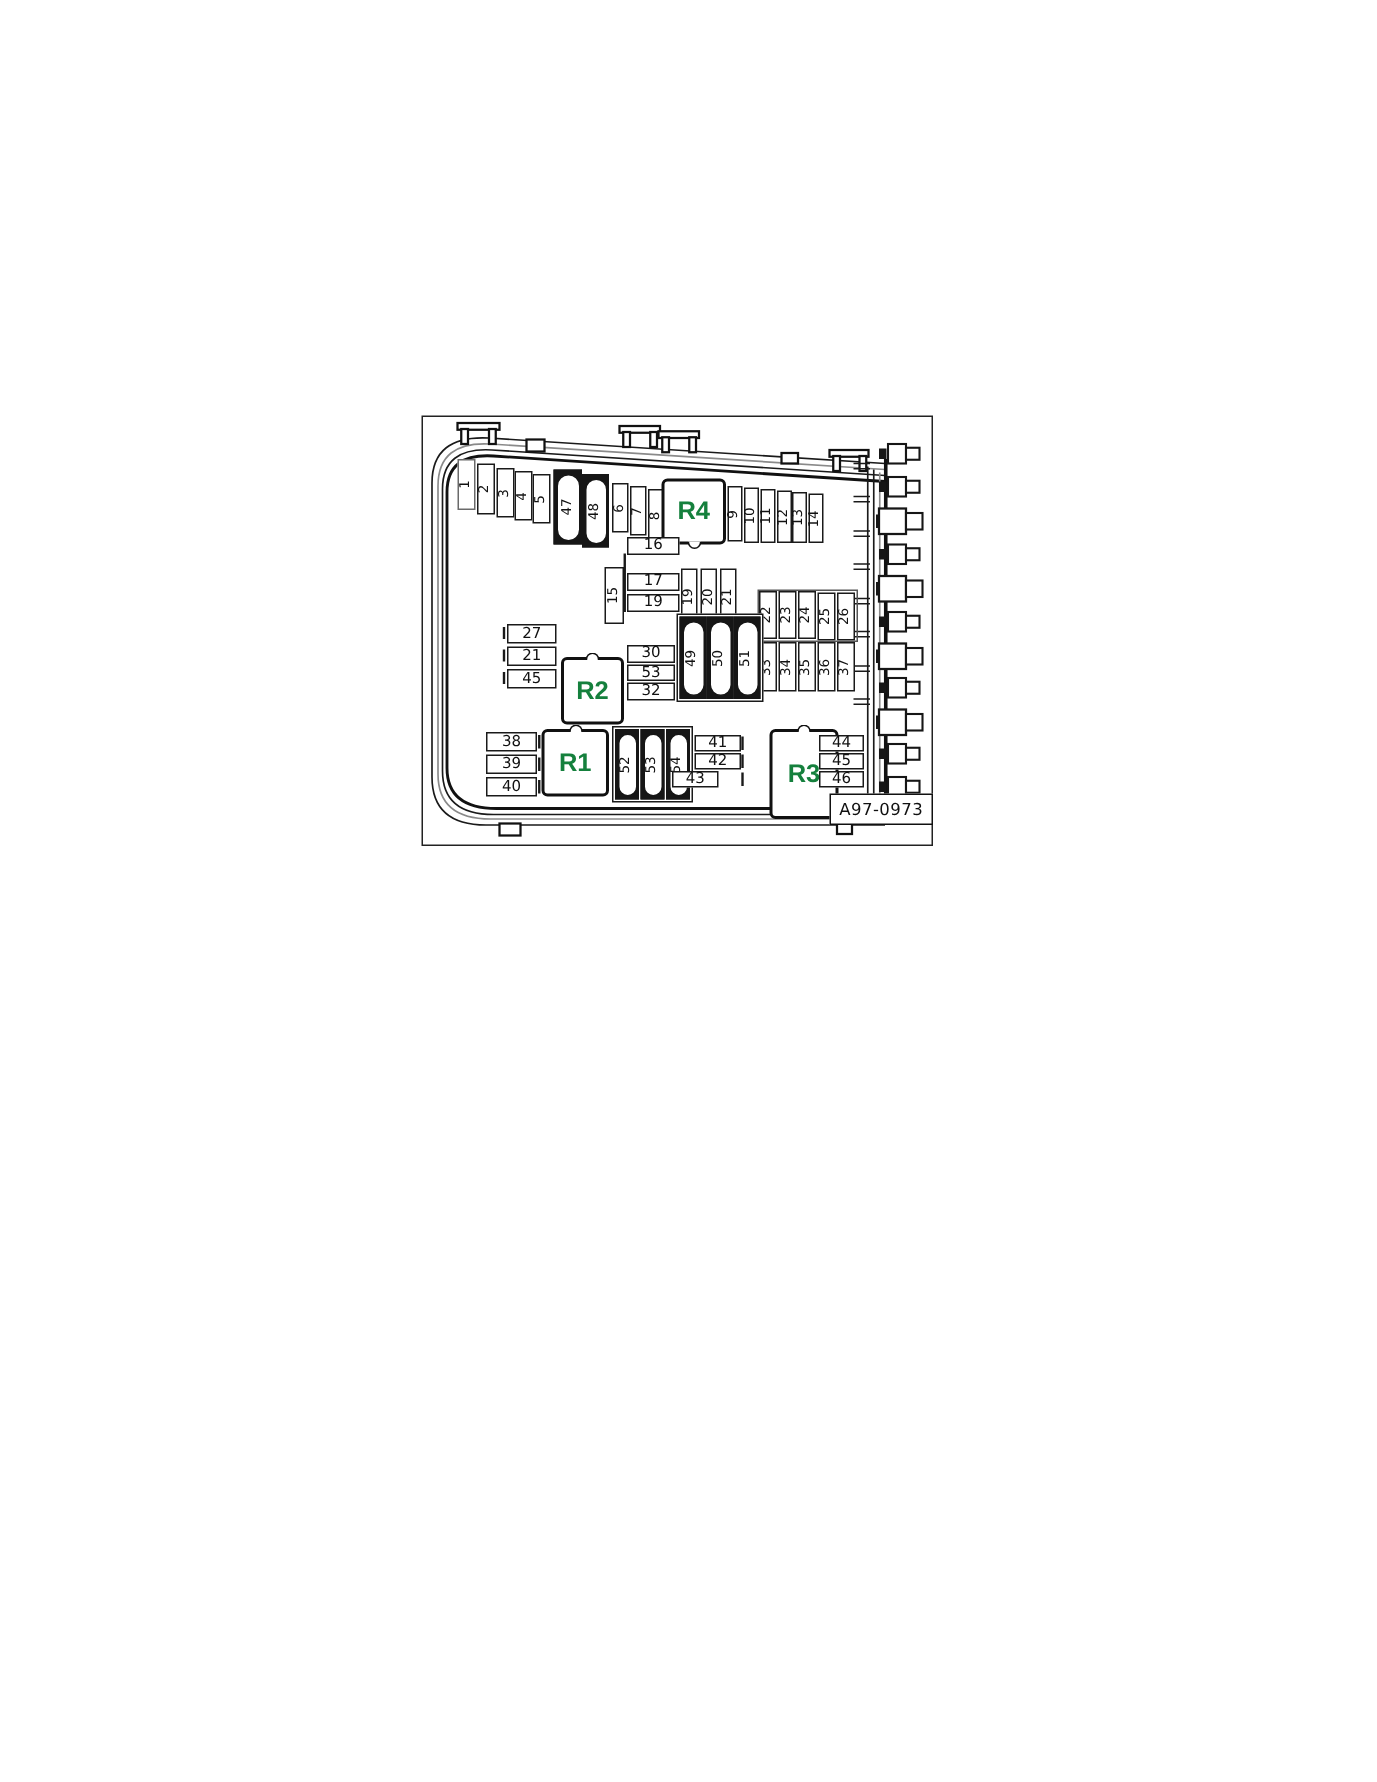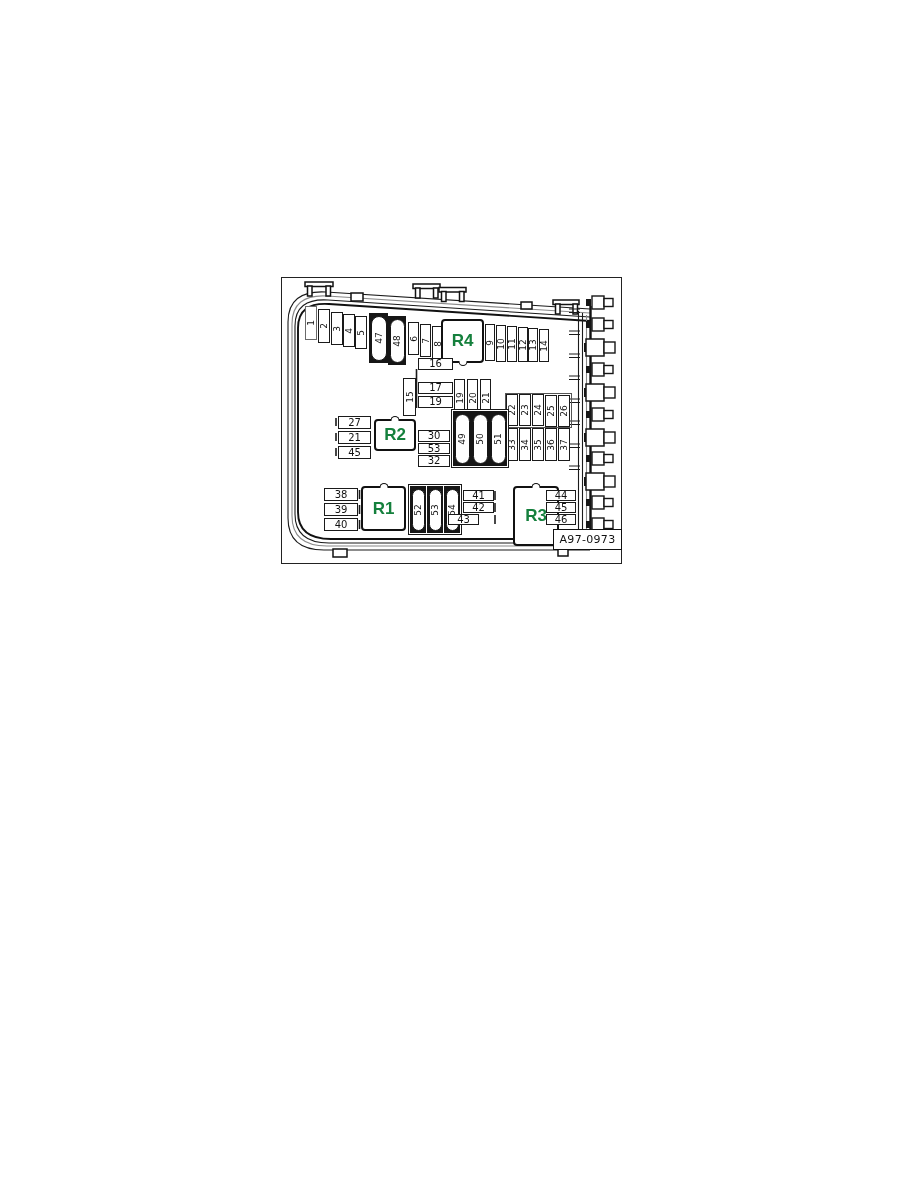--- a/index.html
+++ b/index.html
@@ -224,21 +224,21 @@
       <span class="nv">36</span>
     </div>
   <div class="vf" style="left:276px;top:150px;width:12px;height:33px">
       <span class="nv">37</span>
     </div>
 
   <div class="hf" style="left:56px;top:138px;width:33px;height:13px">27</div>
   <div class="hf" style="left:56px;top:153px;width:33px;height:13px">21</div>
   <div class="hf" style="left:56px;top:168px;width:33px;height:13px">45</div>
 
-  <div class="relay" style="left:92px;top:141px;width:42px;height:32px">
+  <div class="relay" style="left:92px;top:160px;width:42px;height:45px">
       <i class="bump top"></i>
       <span>R2</span>
     </div>
 
   <div class="hf" style="left:136px;top:152px;width:32px;height:12px">30</div>
   <div class="hf" style="left:136px;top:165px;width:32px;height:11px">53</div>
   <div class="hf" style="left:136px;top:177px;width:32px;height:12px">32</div>
 
   <div class="blk" style="left:169px;top:131px;width:58px;height:59px"></div>
   <div class="slot" style="left:171px;top:133px;width:18px;height:55px">

